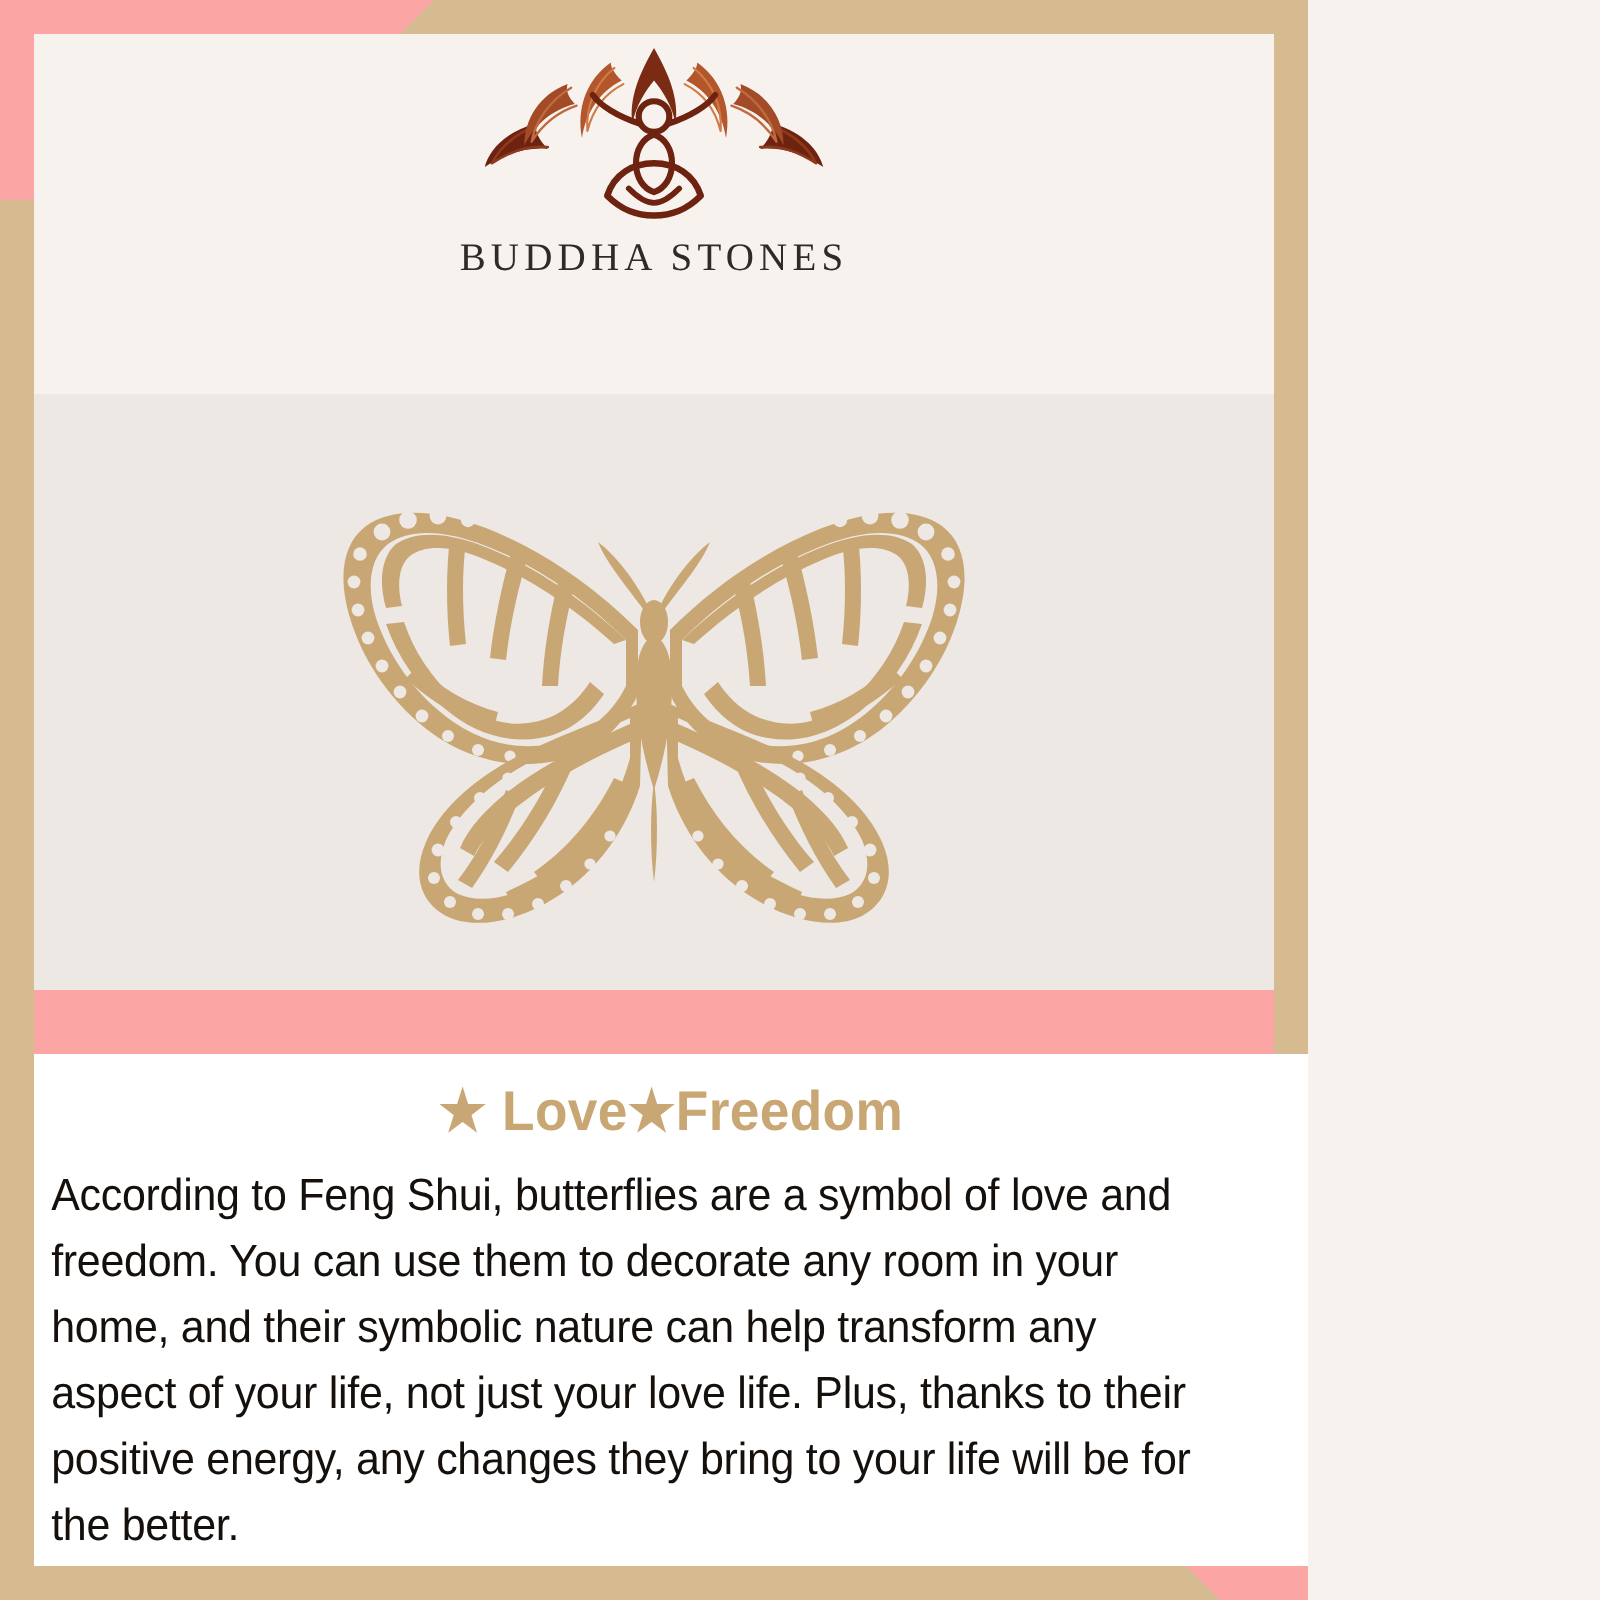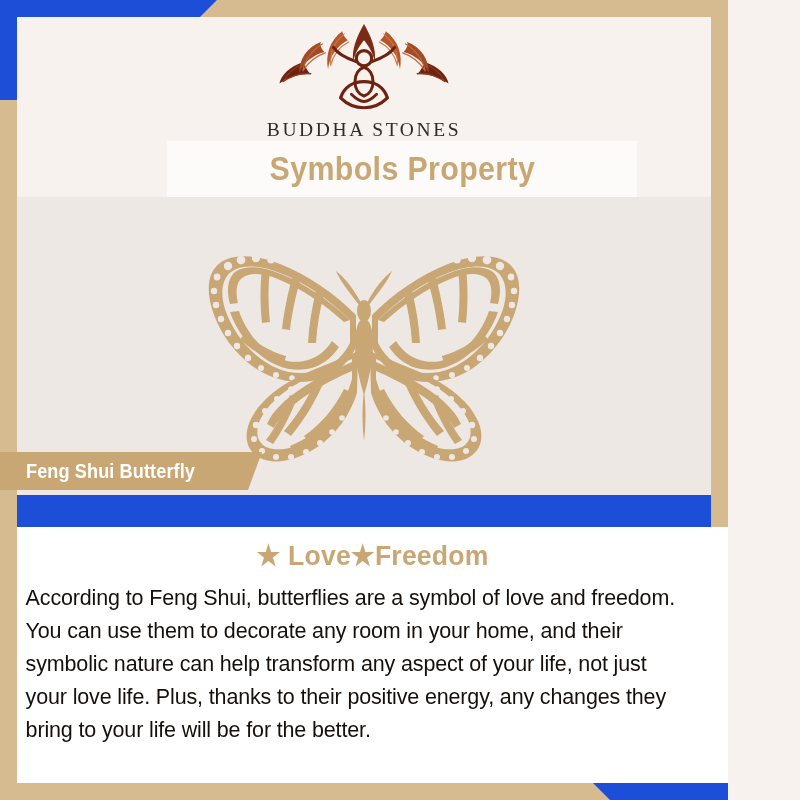--- a/index.html
+++ b/index.html
@@ -9,23 +9,23 @@
   body {
     width: 800px;
     height: 800px;
     background: #F7F2EE;
     font-family: "Liberation Sans", sans-serif;
     overflow: hidden;
   }
 
   #infographic {
     position: relative;
-    width: 728px;
+    width: 654px;
     height: 800px;
-    background: #1d4ed8;
+    background: #fca5a5;
     overflow: hidden;
   }
 
   
   .frame-top {
     position: absolute;
     top: 0;
     left: 200px;
     width: 600px;
     height: 17px;
@@ -233,23 +233,20 @@
           <path d="M100 50 C94 52 90 58 90 66 C90 74 94 80 100 82 C106 80 110 74 110 66 C110 58 106 52 100 50 Z" fill="none" stroke="#6E2310" stroke-width="3.4"></path>
 
           <path d="M74 84 C78 72 88 66 100 66 C112 66 122 72 126 84 C118 92 110 95 100 95 C90 95 82 92 74 84 Z" fill="none" stroke="#6E2310" stroke-width="3.6"></path>
           <path d="M86 80 C92 86 96 88 100 88 C104 88 108 86 114 80" stroke="#6E2310" stroke-width="3.2" fill="none"></path>
         </g>
       </svg>
       <div class="logo-text">BUDDHA STONES</div>
     </div>
   </div>
 
-  <div class="title-banner">
-    <span class="title-text">Symbols Property</span>
-  </div>
 
   <div class="image-panel">
     <svg class="butterfly" viewBox="0 0 360 250" aria-hidden="true">
       <g fill="#C9A775">
 
         <ellipse cx="180" cy="92" rx="7" ry="11"></ellipse>
         <path d="M180 99 C174 101 171 110 171 124 C171 142 175 160 180 176 C185 160 189 142 189 124 C189 110 186 101 180 99 Z"></path>
         <path d="M180 172 C178 186 178 206 180 222 C182 206 182 186 180 172 Z"></path>
 
         <path d="M177 84 C170 70 160 58 152 52 C156 62 166 74 175 86 Z"></path>
@@ -353,22 +350,19 @@
         <circle cx="224" cy="224" r="3.0" fill="#EDE8E4"></circle>
         <circle cx="212" cy="213" r="2.8" fill="#EDE8E4"></circle>
         <circle cx="202" cy="199" r="2.8" fill="#EDE8E4"></circle>
         <circle cx="279" cy="192" r="3.0" fill="#EDE8E4"></circle>
         <circle cx="267" cy="180" r="3.0" fill="#EDE8E4"></circle>
         <circle cx="253" cy="170" r="2.8" fill="#EDE8E4"></circle>
       </g>
     </svg>
   </div>
 
-  <div class="tag">
-    <span class="tag-label">Feng Shui Butterfly</span>
-  </div>
 
   <div class="body-card">
     <p class="tagline">★ Love★Freedom</p>
     <p class="paragraph">According to Feng Shui, butterflies are a symbol of love and freedom. You can use them to decorate any room in your home, and their symbolic nature can help transform any aspect of your life, not just your love life. Plus, thanks to their positive energy, any changes they bring to your life will be for the better.</p>
   </div>
 
 </div>
 
 </body></html>

